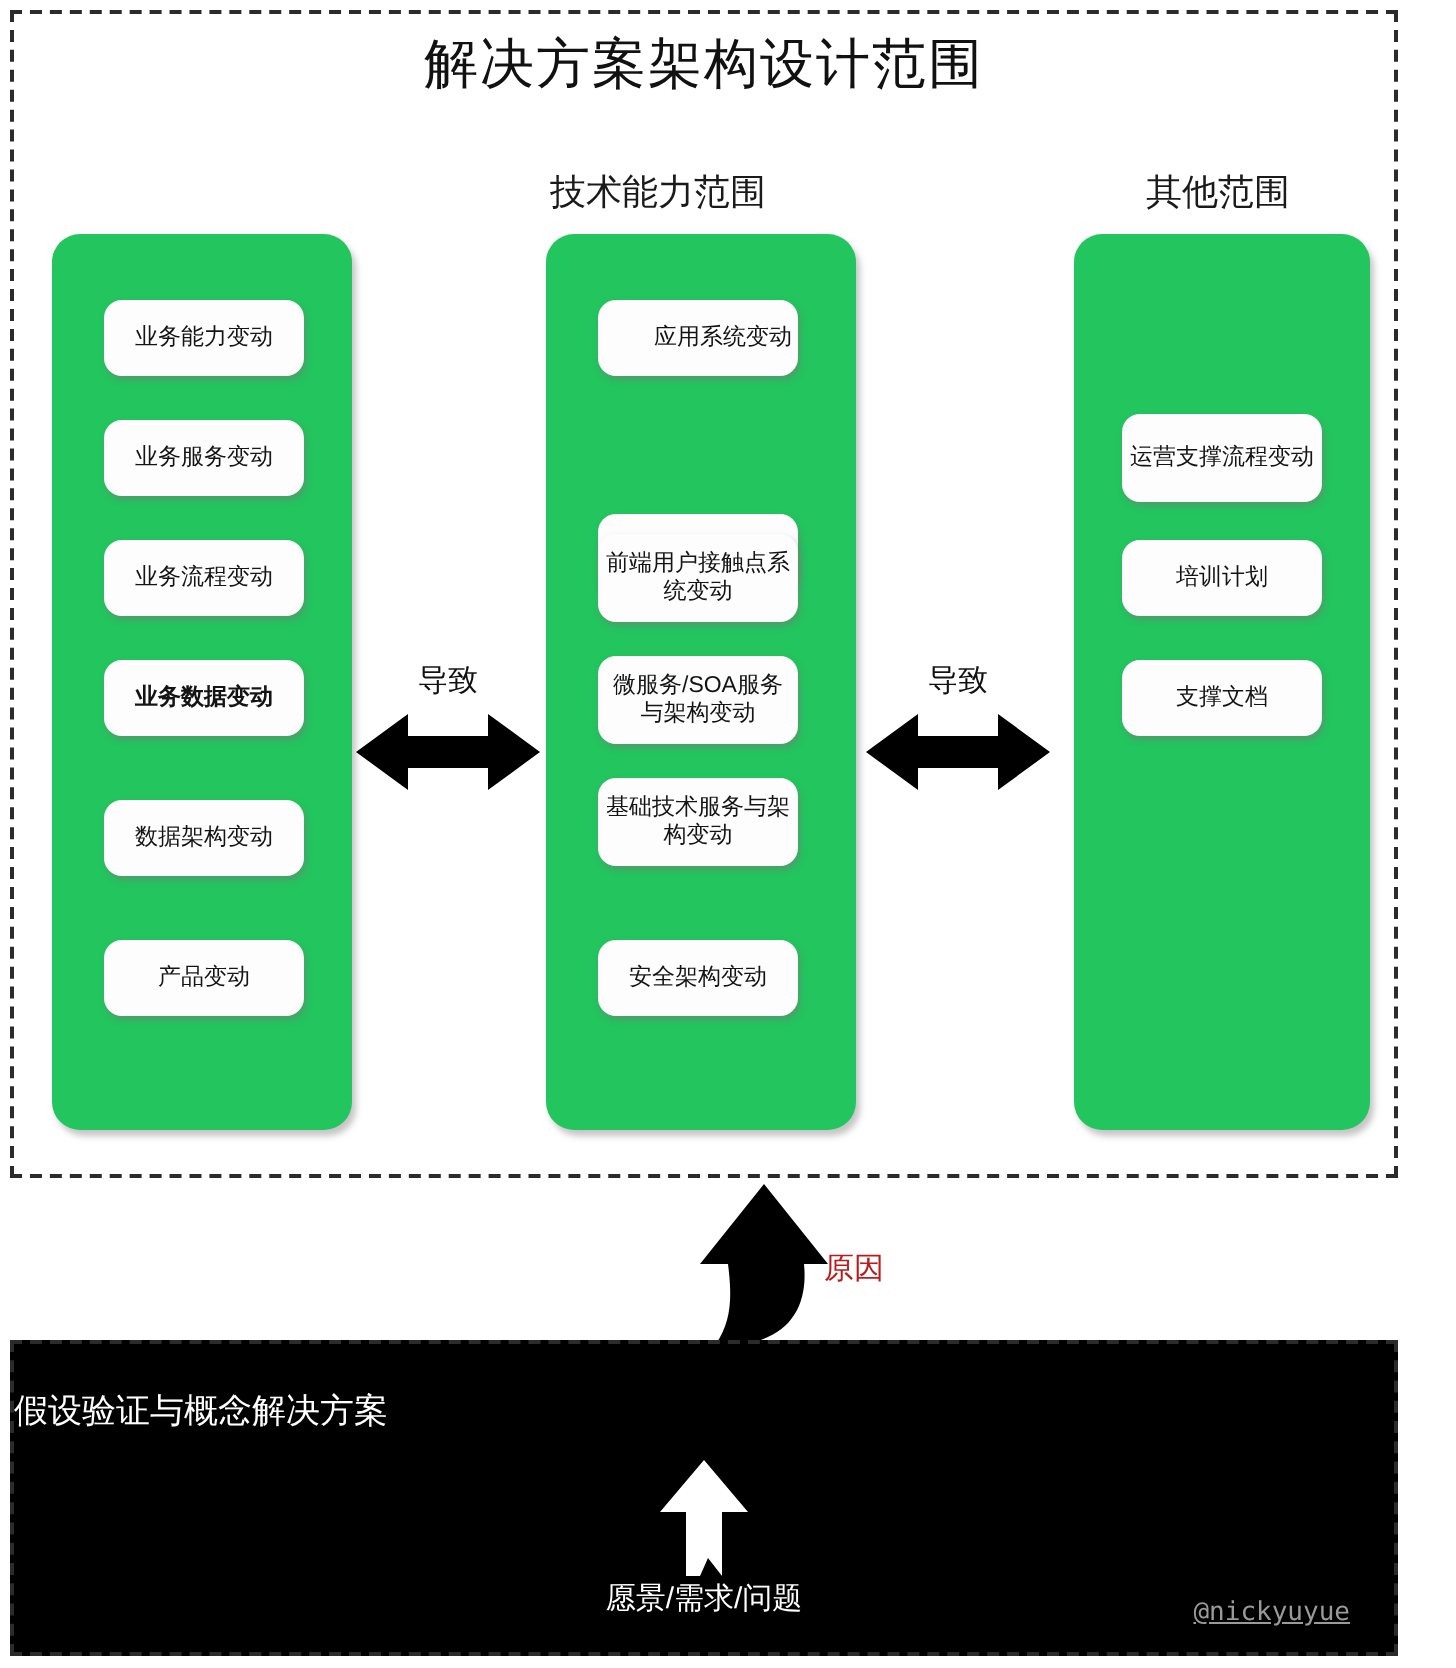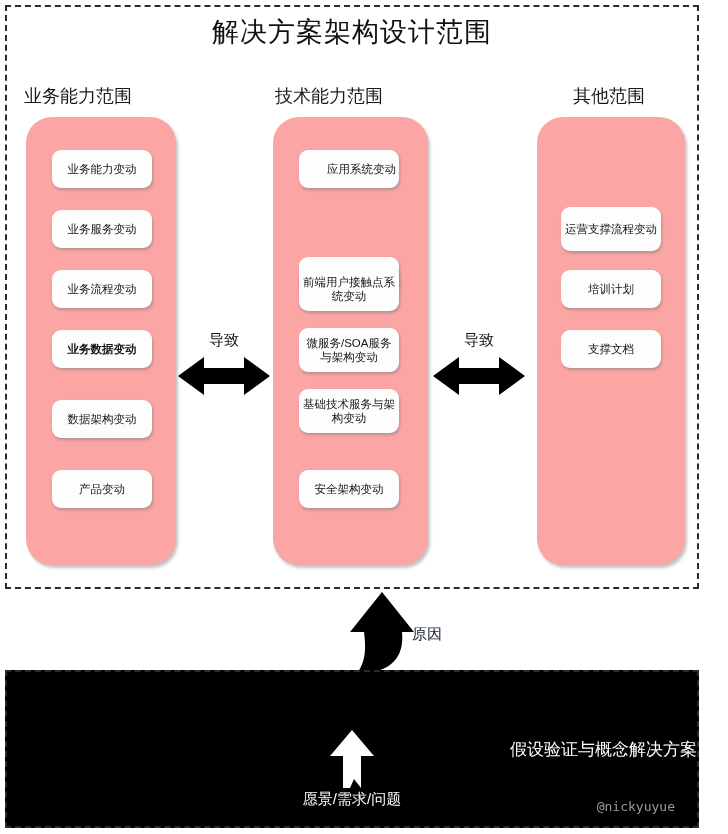--- a/index.html
+++ b/index.html
@@ -40,22 +40,22 @@
     text-align:center;
     white-space:nowrap;
   }
   #hdr0{left:18px;top:84px;width:120px;}
   #hdr1{left:266px;top:84px;width:126px;}
   #hdr2{left:531px;top:84px;width:156px;}
 
   
   .column{
     position:absolute;
-    background:#fca5a5;
-    border-radius:26px;
+    background:#22c55e;
+    border-radius:14px;
     box-shadow:2px 3px 3px rgba(150,150,150,0.55);
   }
   #col0{left:26px;top:117px;width:150px;height:448px;}
   #col1{left:273px;top:117px;width:155px;height:448px;}
   #col2{left:537px;top:117px;width:148px;height:448px;}
 
   .chip{
     position:absolute;
     background:#fdfdfd;
     border-radius:9px;
@@ -83,57 +83,56 @@
     color:#111;
     white-space:nowrap;
   }
   #arrow0{left:178px;top:355px;width:92px;height:42px;}
   #arrow1{left:433px;top:355px;width:92px;height:42px;}
 
   
   .cause-arrow{position:absolute;left:330px;top:592px;width:130px;height:80px;}
   .cause-label{
     position:absolute;left:412px;top:625px;
-    font-size:15px;color:#0f172a;white-space:nowrap;
+    font-size:15px;color:#b91c1c;white-space:nowrap;
   }
 
   
   .base-panel{
     position:absolute;
     left:5px;top:670px;
     width:694px;height:158px;
     background:#000;
     border:2px dashed #2b2b2b;
     box-sizing:border-box;
   }
   .base-title{
     position:absolute;left:0;top:22px;width:100%;
-    text-align:right;font-size:17px;color:#fff;white-space:nowrap;margin-top:44px;
+    text-align:left;font-size:17px;color:#fff;white-space:nowrap;
   }
   .base-sub{
     position:absolute;left:0;top:118px;width:100%;
     text-align:center;font-size:15px;color:#fff;white-space:nowrap;
   }
   .up-arrow{position:absolute;left:50%;margin-left:-22px;top:58px;width:44px;height:58px;}
   .watermark{
     position:absolute;right:22px;bottom:12px;
     font-family:"DejaVu Sans Mono","Liberation Mono",monospace;
-    font-size:13px;color:#9a9a9a;white-space:nowrap;
+    font-size:13px;color:#9a9a9a;white-space:nowrap;text-decoration:underline;
   }
 </style>
 </head>
 <body>
 
 <div class="canvas">
 
   <div class="scope-frame"></div>
 
   <div class="diagram-title">解决方案架构设计范围</div>
 
-  <div class="col-header" id="hdr0">业务能力范围</div>
   <div class="col-header" id="hdr1">技术能力范围</div>
   <div class="col-header" id="hdr2">其他范围</div>
 
   <div class="column" id="col0">
     <div class="chip" style="top:33px;height:38px;">业务能力变动</div>
     <div class="chip" style="top:93px;height:38px;">业务服务变动</div>
     <div class="chip" style="top:153px;height:38px;">业务流程变动</div>
     <div class="chip" style="top:213px;height:38px;font-weight:bold;">业务数据变动</div>
     <div class="chip" style="top:283px;height:38px;">数据架构变动</div>
     <div class="chip" style="top:353px;height:38px;">产品变动</div>

